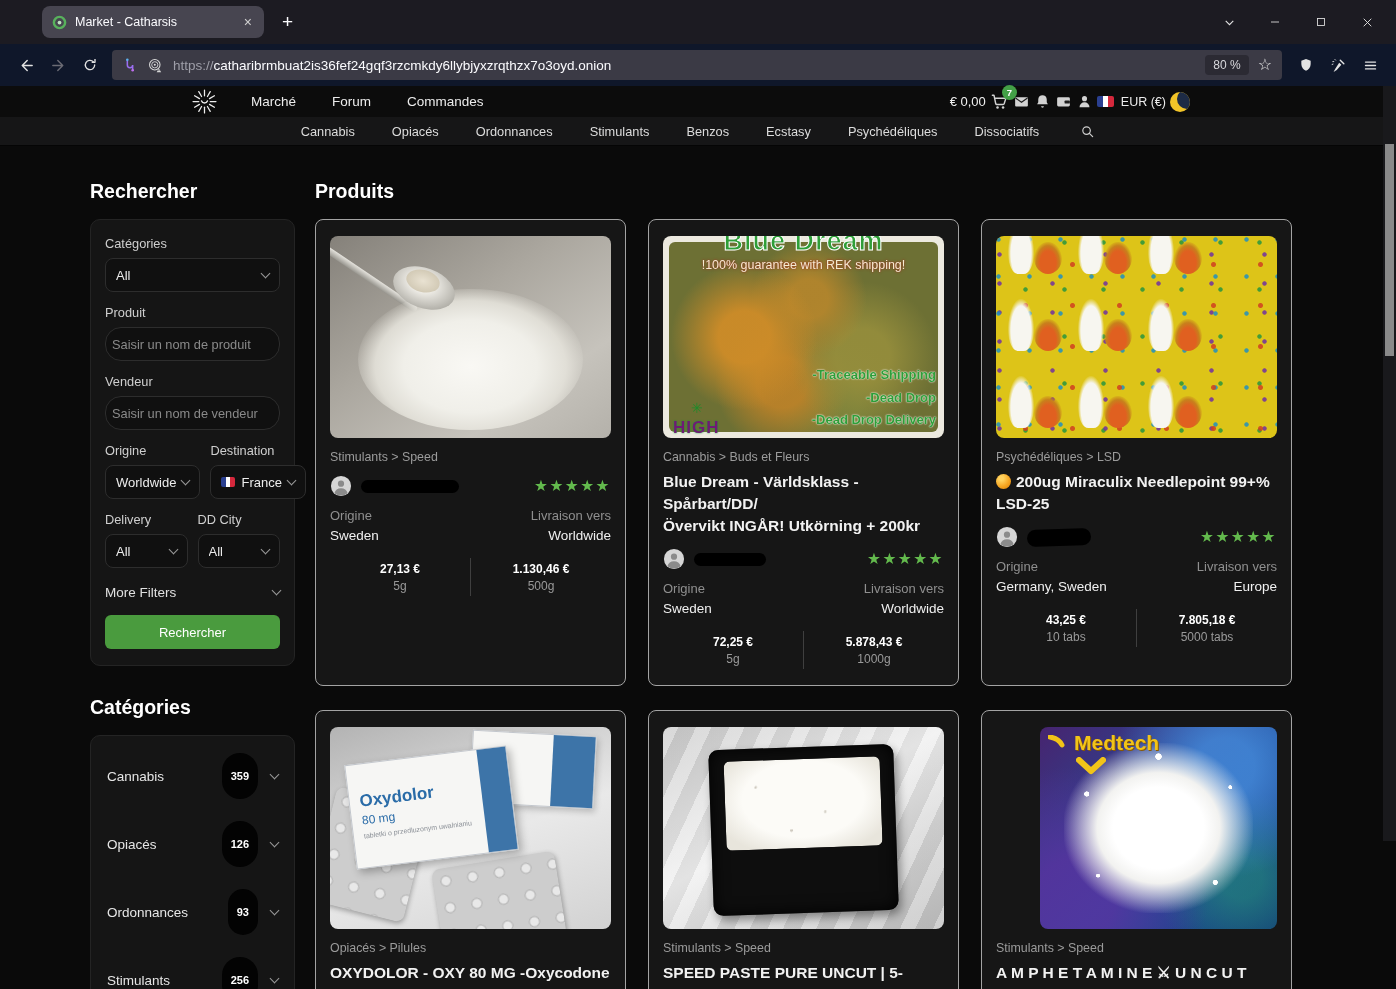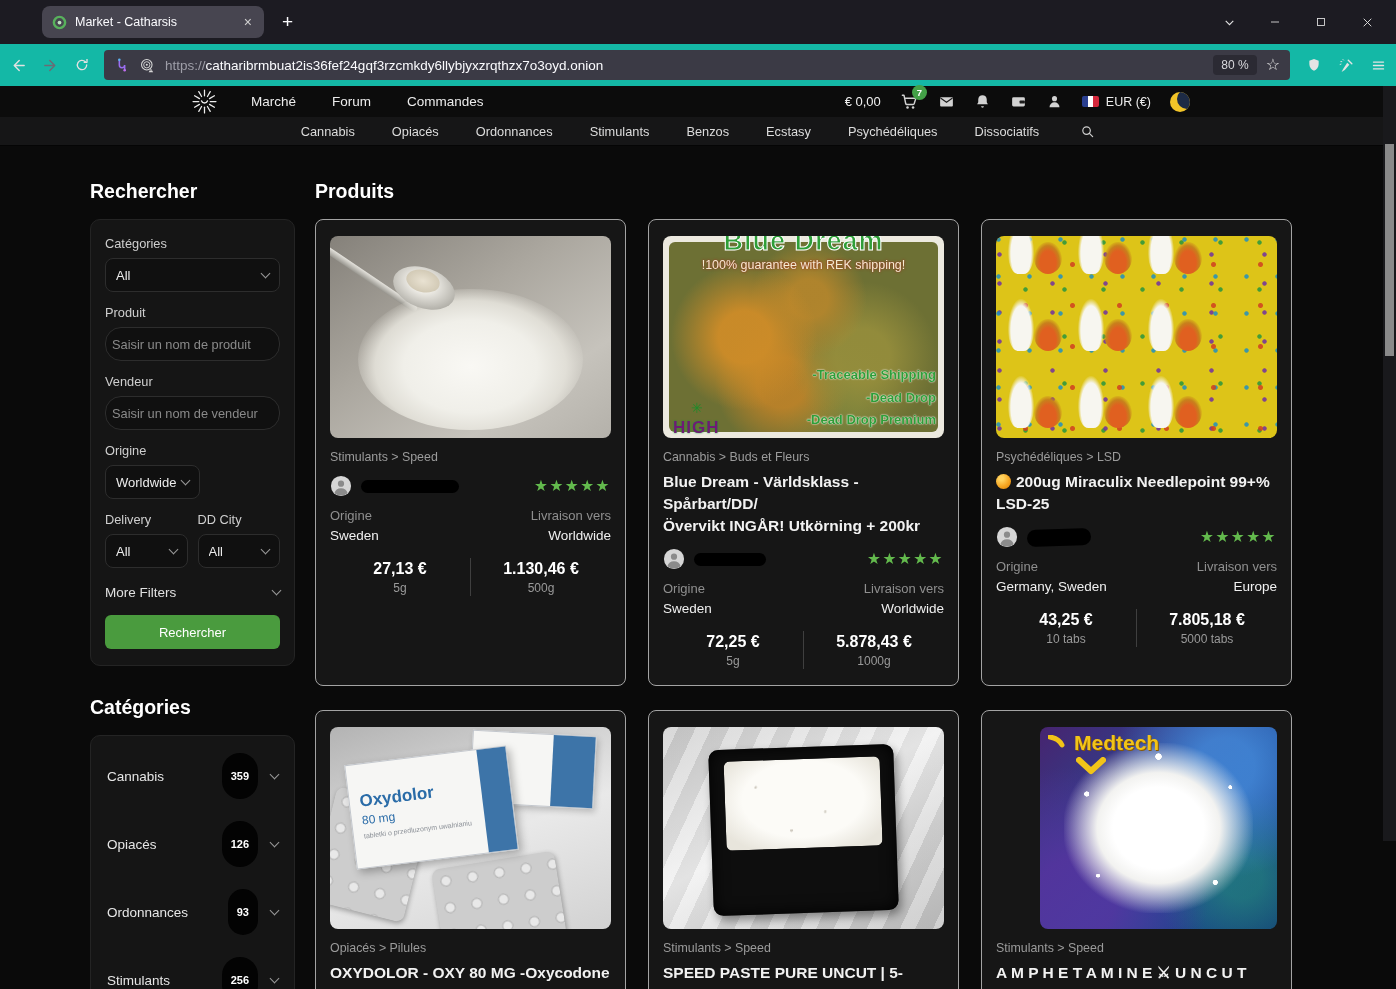--- a/index.html
+++ b/index.html
@@ -9,34 +9,34 @@
 
   
   .tabbar { height:44px; background:#1c1b22; display:flex; align-items:center; padding-left:42px; position:relative; }
   .tab { width:222px; height:32px; background:#474550; border-radius:8px; display:flex; align-items:center; gap:8px; padding:0 10px; color:#fbfbfe; font-size:12.5px; }
   .tab-title { flex:1; white-space:nowrap; overflow:hidden; }
   .tab-close { color:#d0d0d0; font-size:14px; padding:0 2px; }
   .newtab { color:#fbfbfe; font-size:19px; margin-left:18px; }
   .win-controls { position:absolute; right:6px; top:0; height:44px; display:flex; align-items:center; }
   .win-btn { width:46px; height:44px; display:flex; align-items:center; justify-content:center; }
 
-  .toolbar { height:42px; background:#14b8a6; display:flex; align-items:center; padding:0 2px; }
+  .toolbar { height:42px; background:#0f172a; display:flex; align-items:center; padding:0 10px; }
   .tb-btn { width:32px; height:30px; display:flex; align-items:center; justify-content:center; border-radius:4px; }
   .urlbar { flex:1; height:30px; background:#3b3a45; border-radius:4px; margin:0 8px 0 6px; display:flex; align-items:center; padding:0 10px; gap:9px; }
   .url-text { flex:1; font-size:13.5px; white-space:nowrap; overflow:hidden; }
   .url-scheme { color:#9e9ea8; }
   .url-host { color:#fbfbfe; }
   .zoom-pill { background:#2b2a33; color:#d8d8dc; font-size:12px; padding:3px 8px; border-radius:4px; }
   .star-glyph { color:#e4e4e4; font-size:16px; line-height:1; }
 
   
   .site-header { height:31px; background:#0c0c0c; display:flex; align-items:center; padding:0 206px 0 192px; }
   .site-nav { display:flex; gap:36px; margin-left:34px; }
   .site-nav span { color:#ececec; font-size:13.5px; }
-  .hdr-right { margin-left:auto; display:flex; align-items:center; gap:19px; }
+  .hdr-right { margin-left:auto; display:flex; align-items:center; gap:4px; }
   .balance { color:#f0f0f0; font-size:13px; }
   .cart-wrap { position:relative; display:flex; }
   .cart-badge { position:absolute; top:-7px; right:-8px; background:#43a047; color:#fff; font-size:9.5px; font-weight:bold; width:15px; height:15px; border-radius:50%; display:flex; align-items:center; justify-content:center; }
   .flag-fr { display:inline-block; width:17px; height:11px; border-radius:2px;
              background:linear-gradient(90deg,#2a3f90 33.4%,#fff 33.4% 66.7%,#d5283c 66.7%); }
   .currency { color:#ececec; font-size:12.5px; display:flex; align-items:center; gap:7px; }
   .moon { width:20px; height:20px; border-radius:50%; background:#f2c428; position:relative; overflow:hidden; }
   .moon::after { content:""; position:absolute; left:7px; top:-3px; width:20px; height:20px; border-radius:50%; background:#1d2b45; }
 
   
@@ -83,21 +83,21 @@
   .card:nth-child(5) .redact { width:72px; height:15px; transform:rotate(-2deg); margin-left:2px; }
   .card:nth-child(6) .redact { width:118px; height:14px; }
   .stars { margin-left:auto; color:#63ba4d; font-size:15.5px; letter-spacing:1.5px; white-space:nowrap; }
   .info-row { display:flex; justify-content:space-between; margin-top:11px; }
   .info-col.right { text-align:right; }
   .info-label { font-size:13px; color:#8f8f8f; }
   .info-value { font-size:13.5px; color:#f0f0f0; margin-top:5px; }
   .prices { display:flex; align-items:center; justify-content:center; margin-top:15px; }
   .price-col { flex:1; text-align:center; }
   .vline { width:1px; height:38px; background:#3f3f3f; }
-  .price { font-size:16px; font-weight:bold; color:#fff; }
+  .price { font-size:12px; font-weight:bold; color:#fff; }
   .qty { font-size:12px; color:#9a9a9a; margin-top:3px; }
   .emoji-orange { display:inline-block; width:15px; height:15px; border-radius:50%; vertical-align:-2px; margin-right:5px;
                   background:radial-gradient(circle at 35% 30%, #ffd25e 15%, #f5a623 55%, #d97b00); }
 
   
   .img1 { background:linear-gradient(145deg,#85817a,#aaa69e 40%,#c6c3bc 75%,#b4b1aa); }
   .img1 .powder { position:absolute; left:10%; top:26%; width:80%; height:70%;
     background:radial-gradient(ellipse at 50% 55%, #f9f8f4 0%, #f0efe9 42%, rgba(228,226,218,.9) 60%, rgba(200,198,190,0) 74%); border-radius:50%; }
   .img1 .spoon-handle { position:absolute; left:-4%; top:2%; width:120px; height:7px; border-radius:4px;
     background:linear-gradient(#e6e4de,#97958e); transform:rotate(34deg); transform-origin:left top; }
@@ -397,20 +397,28 @@
         <input class="f-input" type="text" placeholder="Saisir un nom de vendeur" style="">
 
         <div class="row2">
           <div>
             <label class="f-label">Origine</label>
             <div class="select">
               <span class="sel-txt">Worldwide</span>
               <span class="chev"></span>
             </div>
           </div>
+          <div>
+            <label class="f-label">Destination</label>
+            <div class="select">
+              <span class="flag-fr" style="width:14px;height:10px;flex-shrink:0;"></span>
+              <span class="sel-txt">France</span>
+              <span class="chev"></span>
+            </div>
+          </div>
         </div>
 
         <div class="row2">
           <div>
             <label class="f-label">Delivery</label>
             <div class="select">
               <span class="sel-txt">All</span>
               <span class="chev"></span>
             </div>
           </div>
@@ -519,21 +527,21 @@
         </article>
 
         <article class="card">
           <div class="card-img img2">
             <div class="weed"></div>
             <div class="bd-head">Blue Dream</div>
             <div class="bd-sub">!100% guarantee with REK shipping!</div>
             <div class="bd-bullets">
               <div>-Traceable Shipping</div>
               <div>-Dead Drop</div>
-              <div>-Dead Drop Premium</div>
+              <div>-Dead Drop Delivery</div>
             </div>
             <div class="bd-leaf">✳</div>
             <div class="bd-logo">HIGH</div>
           </div>
           <div class="crumb">Cannabis &gt; Buds et Fleurs</div>
           <h3 class="card-title">Blue Dream - Världsklass - Spårbart/DD/
 Övervikt INGÅR! Utkörning + 200kr</h3>
           <div class="vendor-row">
             <span class="avatar">
                 <svg viewBox="0 0 24 24" width="22">

